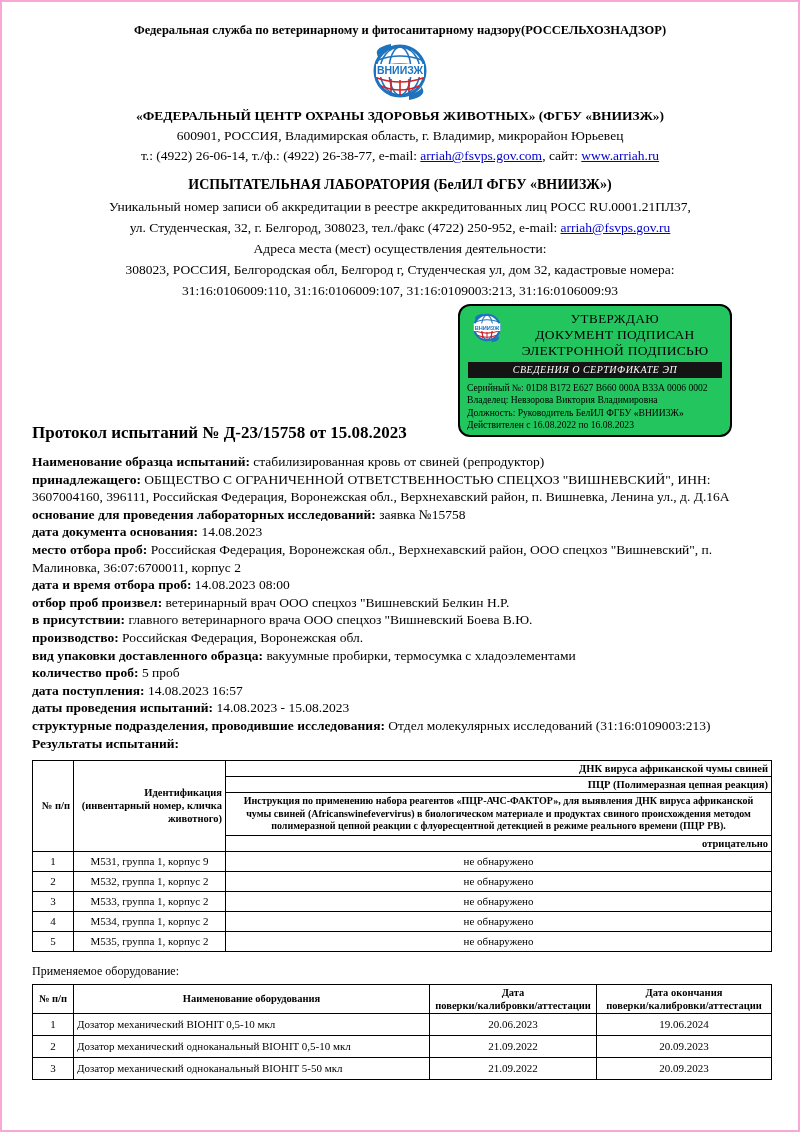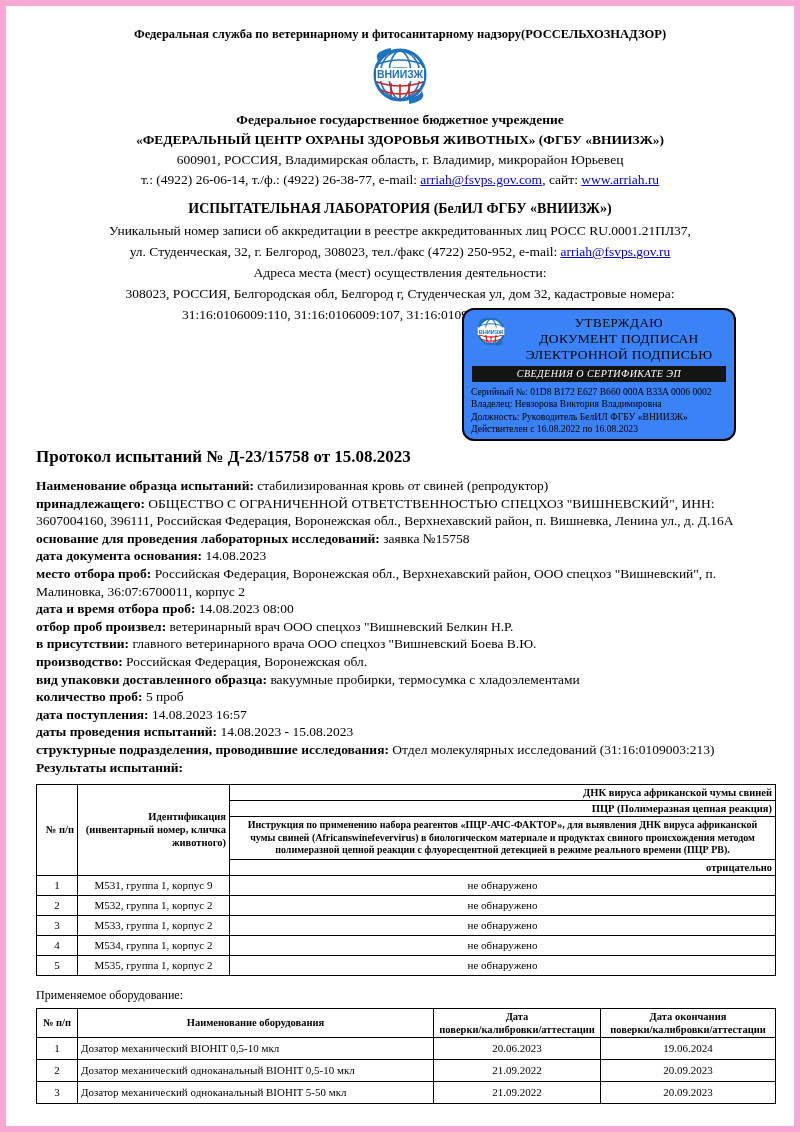--- a/index.html
+++ b/index.html
@@ -1,29 +1,29 @@
 <!DOCTYPE html>
 <html><head>
 <meta charset="utf-8">
 <style>
   html,body{margin:0;padding:0;background:#ffffff;}
   body{width:800px;height:1132px;font-family:"Liberation Serif","DejaVu Serif",serif;color:#000;}
   .page{position:relative;width:800px;height:1132px;box-sizing:border-box;
-        padding:20px 30px 0 30px;border:6px solid #f9a8d4;overflow:hidden;background:#fff;}
+        padding:20px 30px 0 30px;border:2px solid #f9a8d4;overflow:hidden;background:#fff;}
   .center{text-align:center;}
   .agency{font-weight:bold;font-size:12.5px;line-height:16px;margin-bottom:2px;}
   .logo{display:block;margin:2px auto 2px auto;}
   .c-line{font-size:13.5px;line-height:20px;}
   .bold{font-weight:bold;}
   a.doc-link{color:#0000cd;text-decoration:underline;cursor:pointer;}
   .lab-title{font-weight:bold;font-size:14px;line-height:22px;margin-top:8px;}
   .lab-line{font-size:13.5px;line-height:21px;}
   .stamp-space{height:114px;}
   .stamp{position:absolute;top:302px;left:456px;width:274px;box-sizing:border-box;
-         border:2.5px solid #000;border-radius:12px;background:#3b82f6;padding:5px 7px 4px 7px;}
+         border:2.5px solid #000;border-radius:12px;background:#22c55e;padding:5px 7px 4px 7px;}
   .stamp-top{display:flex;align-items:flex-start;}
   .stamp-top .txt{flex:1;text-align:center;}
   .stamp-approve{font-size:13px;font-weight:normal;letter-spacing:.5px;}
   .stamp-signed{font-size:13.5px;line-height:16px;letter-spacing:.3px;}
   .stamp-bar{background:#141414;color:#fff;font-size:10px;letter-spacing:.5px;
              text-align:center;padding:2px 0 3px 0;margin:3px 1px 4px 1px;font-style:italic;}
   .stamp-line{font-size:9.6px;line-height:12.3px;text-align:left;}
   .doc-title{font-weight:bold;font-size:17px;text-align:left;margin:8px 0 10px 0;}
   .fields p{margin:0;font-size:13.5px;line-height:17.6px;}
   .results-heading{font-weight:bold;font-size:13.5px;line-height:17.6px;}
@@ -63,21 +63,20 @@
     </g>
     <g stroke="#cc2229" stroke-width="1.6" fill="none">
       <path d="M16 38 Q39 46 62 38"></path>
       <path d="M20 46 Q39 54 58 46"></path>
       <path d="M39 40 L39 55 M30 39 L30 52 M48 39 L48 52"></path>
     </g>
     <rect x="15" y="24" width="48" height="13" fill="#ffffff"></rect>
     <text x="39" y="34" text-anchor="middle" font-family="Liberation Sans,sans-serif" font-size="10.5" font-weight="bold" fill="#1e73be">ВНИИЗЖ</text>
   </svg>
 
-  <div class="c-line bold center">Федеральное государственное бюджетное учреждение</div>
   <div class="c-line bold center">«ФЕДЕРАЛЬНЫЙ ЦЕНТР ОХРАНЫ ЗДОРОВЬЯ ЖИВОТНЫХ» (ФГБУ «ВНИИЗЖ»)</div>
   <div class="c-line center">600901, РОССИЯ, Владимирская область, г. Владимир, микрорайон Юрьевец</div>
   <div class="c-line center"><span>т.: (4922) 26-06-14, т./ф.: (4922) 26-38-77, e-mail: </span><a class="doc-link">arriah@fsvps.gov.com</a><span>, сайт: </span><a class="doc-link">www.arriah.ru</a></div>
 
   <div class="lab-title center">ИСПЫТАТЕЛЬНАЯ ЛАБОРАТОРИЯ (БелИЛ ФГБУ «ВНИИЗЖ»)</div>
   <div class="lab-line center">Уникальный номер записи об аккредитации в реестре аккредитованных лиц РОСС RU.0001.21ПЛ37,</div>
   <div class="lab-line center"><span>ул. Студенческая, 32, г. Белгород, 308023, тел./факс (4722) 250-952, e-mail: </span><a class="doc-link">arriah@fsvps.gov.ru</a></div>
   <div class="lab-line center">Адреса места (мест) осуществления деятельности:</div>
   <div class="lab-line center">308023, РОССИЯ, Белгородская обл, Белгород г, Студенческая ул, дом 32, кадастровые номера:</div>
   <div class="lab-line center">31:16:0106009:110, 31:16:0106009:107, 31:16:0109003:213, 31:16:0106009:93</div>

